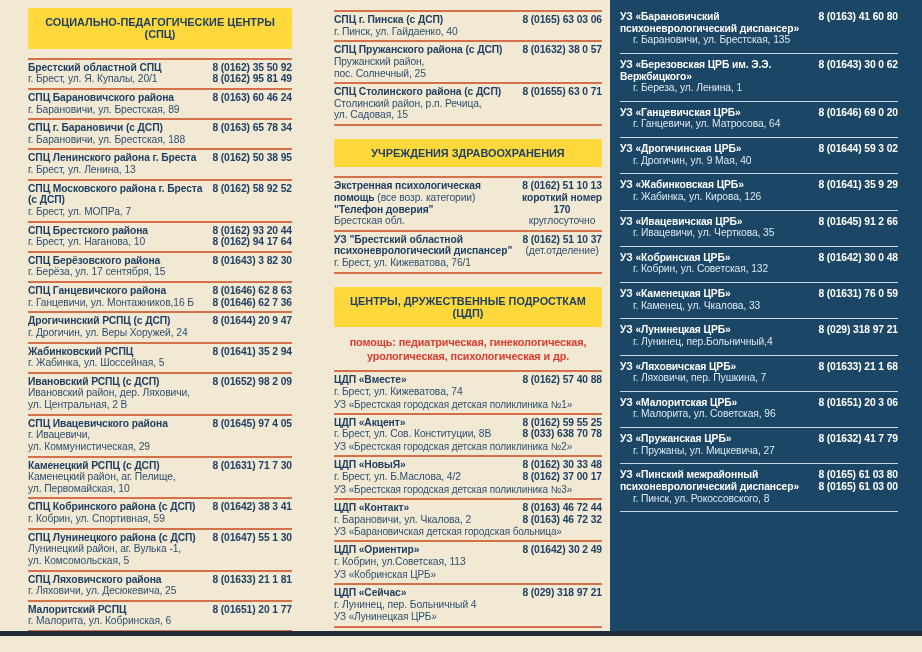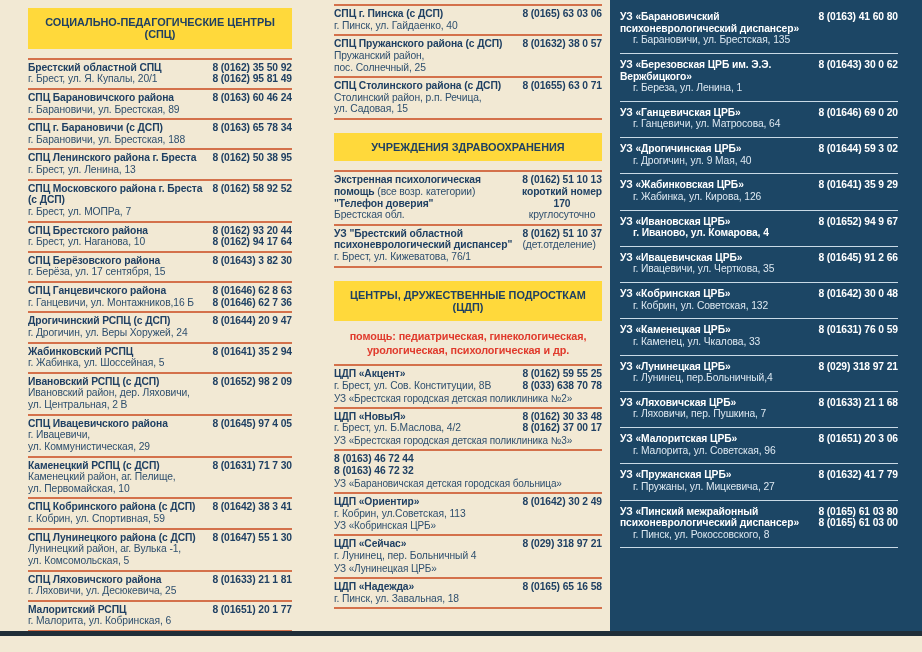--- a/index.html
+++ b/index.html
@@ -14,39 +14,39 @@
     font-family:"Liberation Sans", sans-serif;
     font-size:10.3px;line-height:1.13;letter-spacing:-0.1px;
     color:var(--navy);background:var(--cream);
   }
   .page{
     display:grid;grid-template-columns:308px 302px 312px;
     width:922px;height:636px;border-bottom:5px solid var(--bottom);
   }
   .col{overflow:hidden;}
   .col-left{padding:8px 16px 0 28px;background:var(--cream);}
-  .col-mid{padding:4px 8px 0 26px;background:var(--cream);}
+  .col-mid{padding:10px 8px 0 26px;background:var(--cream);}
   .col-right{padding:6px 24px 0 10px;background:var(--navy-bg);color:var(--white);}
   .yellow-header{
     background:var(--yellow);color:var(--navy);font-weight:bold;
     text-align:center;font-size:10.9px;padding:8px 4px;letter-spacing:0;
     margin-bottom:9px;
   }
   .mt{margin-top:13px;}
   .red-subtitle{
     color:var(--red);font-weight:bold;text-align:center;
     font-size:10.8px;line-height:1.25;margin:2px 0 7px;
   }
   .entries.bordered{border-top:2px solid var(--orange);}
   .col-left .entry,.col-mid .entry{
     border-bottom:2px solid var(--orange);padding:2px 0 3px;
   }
   .entry-top{display:flex;justify-content:space-between;gap:5px;}
   .entry-left{flex:1 1 auto;min-width:0;}
-  .entry-phones{flex:0 0 auto;text-align:left;max-width:112px;}
+  .entry-phones{flex:0 0 auto;text-align:center;max-width:112px;}
   .entry-phones.center{text-align:center;}
   .entry-name{font-weight:bold;}
   .entry-note{font-weight:normal;color:var(--addr);}
   .entry-addr{color:var(--addr);}
   .entry-addr.bold{font-weight:bold;color:var(--navy);}
   .phone{font-weight:bold;white-space:nowrap;}
   .phone-note{font-weight:normal;color:var(--addr);}
   .entry-org{color:var(--addr);font-size:10px;padding-top:1px;}
   
   .col-right .entry{border-bottom:1.5px solid var(--white-line);padding:5px 0 7px;}
@@ -341,20 +341,32 @@
       </div>
     <div class="yellow-header mt">ЦЕНТРЫ, ДРУЖЕСТВЕННЫЕ ПОДРОСТКАМ (ЦДП)</div>
     <div class="red-subtitle">
       <div>помощь: педиатрическая, гинекологическая,</div>
       <div>урологическая, психологическая и др.</div>
     </div>
     <div class="entries bordered" id="cdp-entries">
         <div class="entry">
           <div class="entry-top">
             <div class="entry-left">
+              <div class="entry-name">ЦДП «Вместе»</div>
+              <div class="entry-addr">г. Брест, ул. Кижеватова, 74</div>
+            </div>
+            <div class="entry-phones">
+              <div class="phone">8 (0162) 57 40 88</div>
+            </div>
+          </div>
+          <div class="entry-org">УЗ «Брестская городская детская поликлиника №1»</div>
+        </div>
+        <div class="entry">
+          <div class="entry-top">
+            <div class="entry-left">
               <div class="entry-name">ЦДП «Акцент»</div>
               <div class="entry-addr">г. Брест, ул. Сов. Конституции, 8В</div>
             </div>
             <div class="entry-phones">
               <div class="phone">8 (0162) 59 55 25</div>
               <div class="phone">8 (033) 638 70 78</div>
             </div>
           </div>
           <div class="entry-org">УЗ «Брестская городская детская поликлиника №2»</div>
         </div>
@@ -366,20 +378,24 @@
             </div>
             <div class="entry-phones">
               <div class="phone">8 (0162) 30 33 48</div>
               <div class="phone">8 (0162) 37 00 17</div>
             </div>
           </div>
           <div class="entry-org">УЗ «Брестская городская детская поликлиника №3»</div>
         </div>
         <div class="entry">
           <div class="entry-top">
+            <div class="entry-left">
+              <div class="entry-name">ЦДП «Контакт»</div>
+              <div class="entry-addr">г. Барановичи, ул. Чкалова, 2</div>
+            </div>
             <div class="entry-phones">
               <div class="phone">8 (0163) 46 72 44</div>
               <div class="phone">8 (0163) 46 72 32</div>
             </div>
           </div>
           <div class="entry-org">УЗ «Барановичская детская городская больница»</div>
         </div>
         <div class="entry">
           <div class="entry-top">
             <div class="entry-left">
@@ -465,31 +481,20 @@
           </div>
         </div>
         <div class="entry">
           <div class="entry-top">
             <div class="entry-left">
               <div class="entry-name">УЗ «Жабинковская ЦРБ»</div>
               <div class="entry-addr">г. Жабинка, ул. Кирова, 126</div>
             </div>
             <div class="entry-phones">
               <div class="phone">8 (01641) 35 9 29</div>
-            </div>
-          </div>
-        </div>
-        <div class="entry">
-          <div class="entry-top">
-            <div class="entry-left">
-              <div class="entry-name">УЗ «Ивановская ЦРБ»</div>
-              <div class="entry-addr bold">г. Иваново, ул. Комарова, 4</div>
-            </div>
-            <div class="entry-phones">
-              <div class="phone">8 (01652) 94 9 67</div>
             </div>
           </div>
         </div>
         <div class="entry">
           <div class="entry-top">
             <div class="entry-left">
               <div class="entry-name">УЗ «Ивацевичская ЦРБ»</div>
               <div class="entry-addr">г. Ивацевичи, ул. Черткова, 35</div>
             </div>
             <div class="entry-phones">

